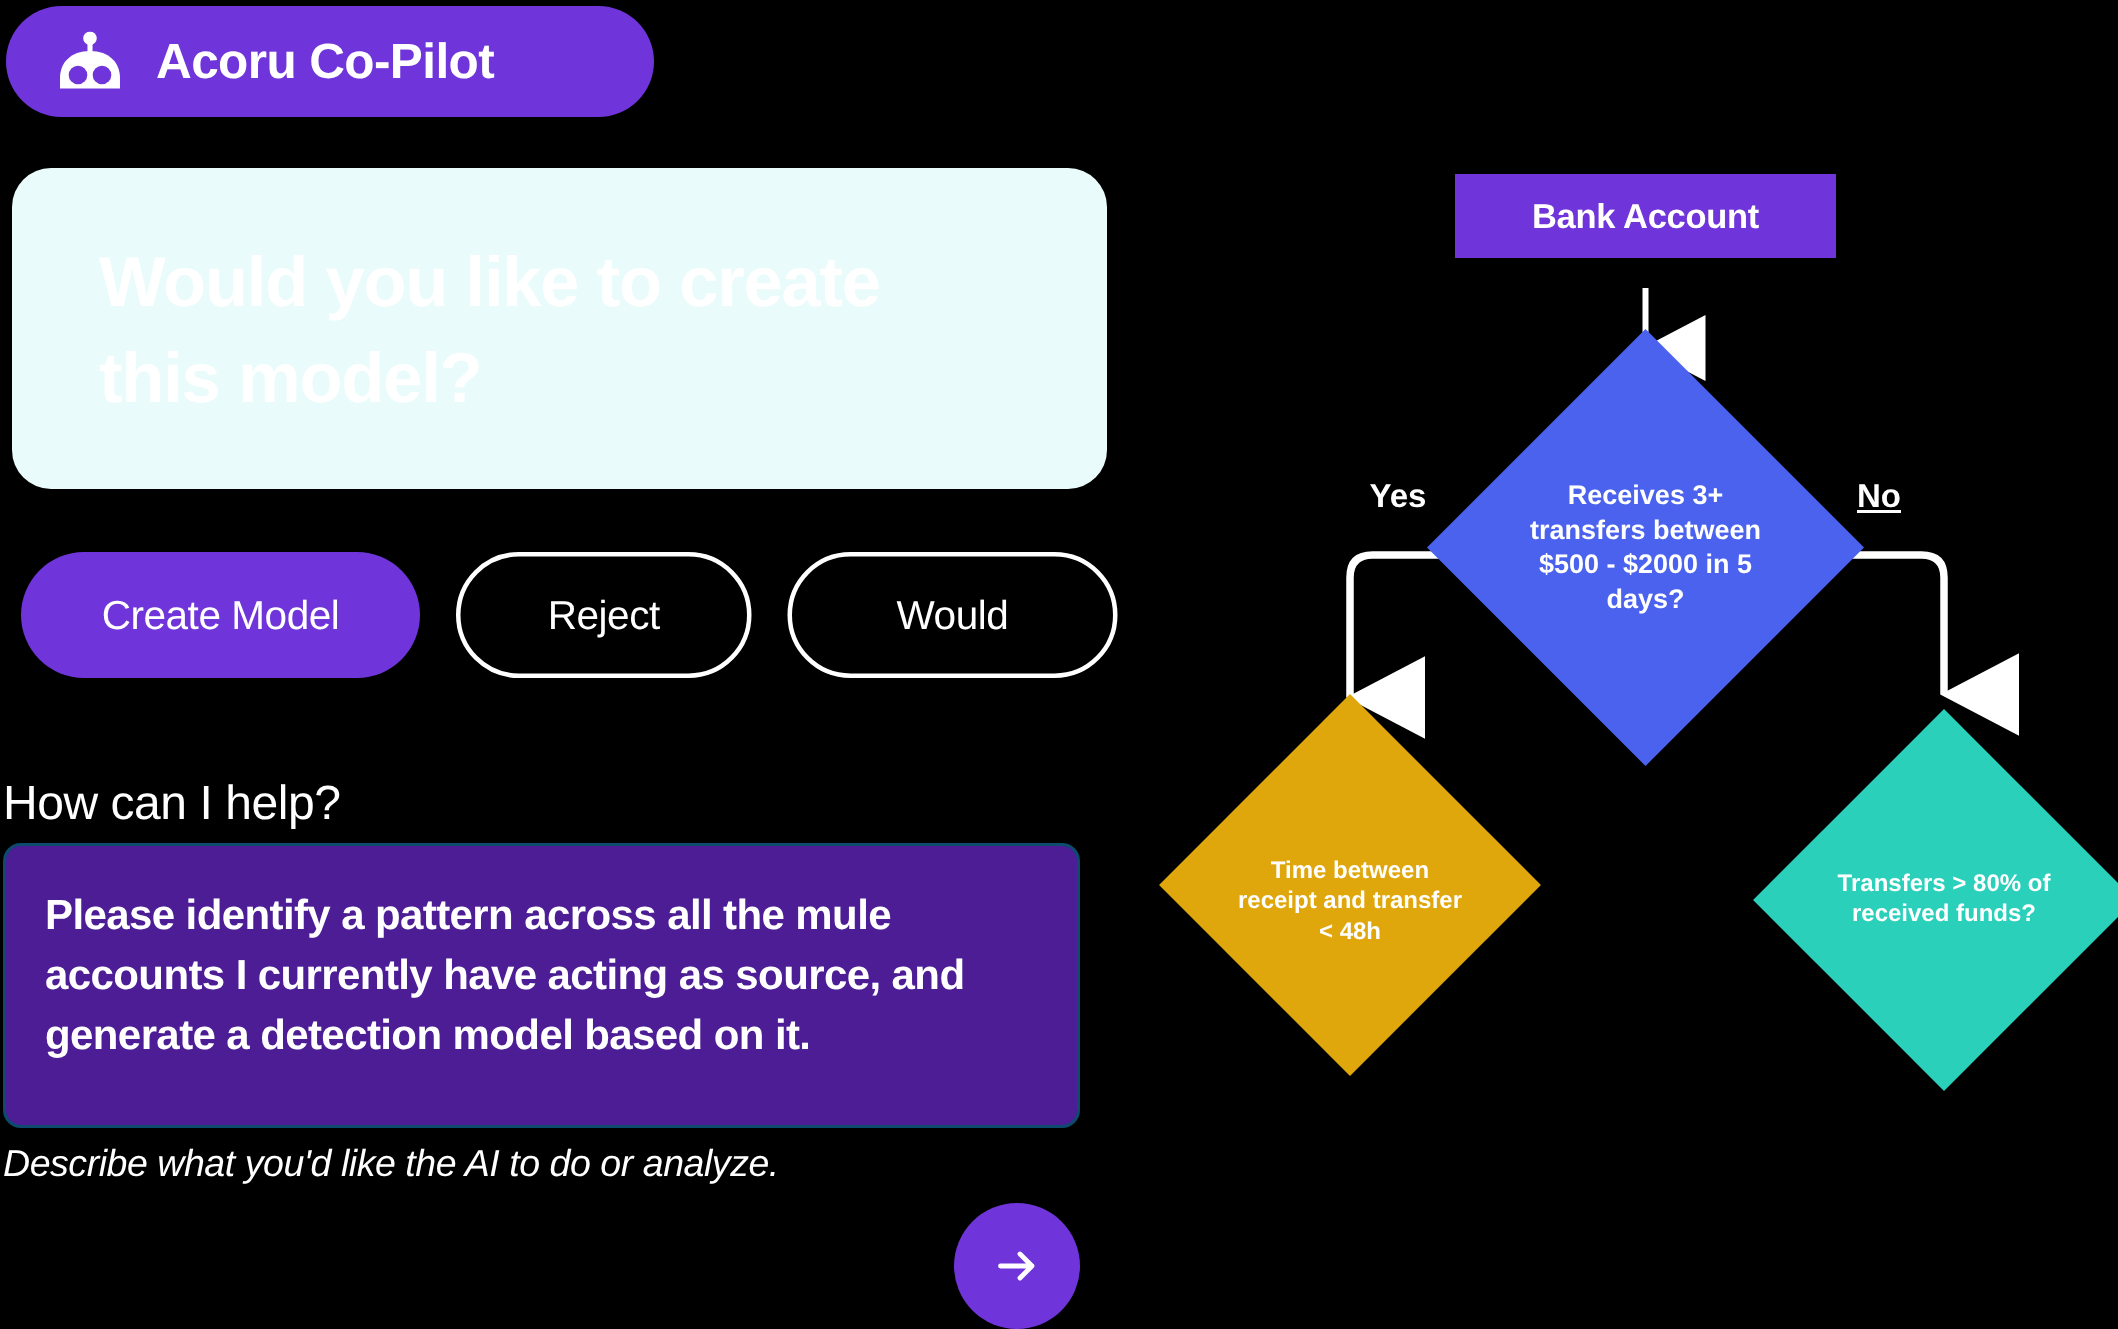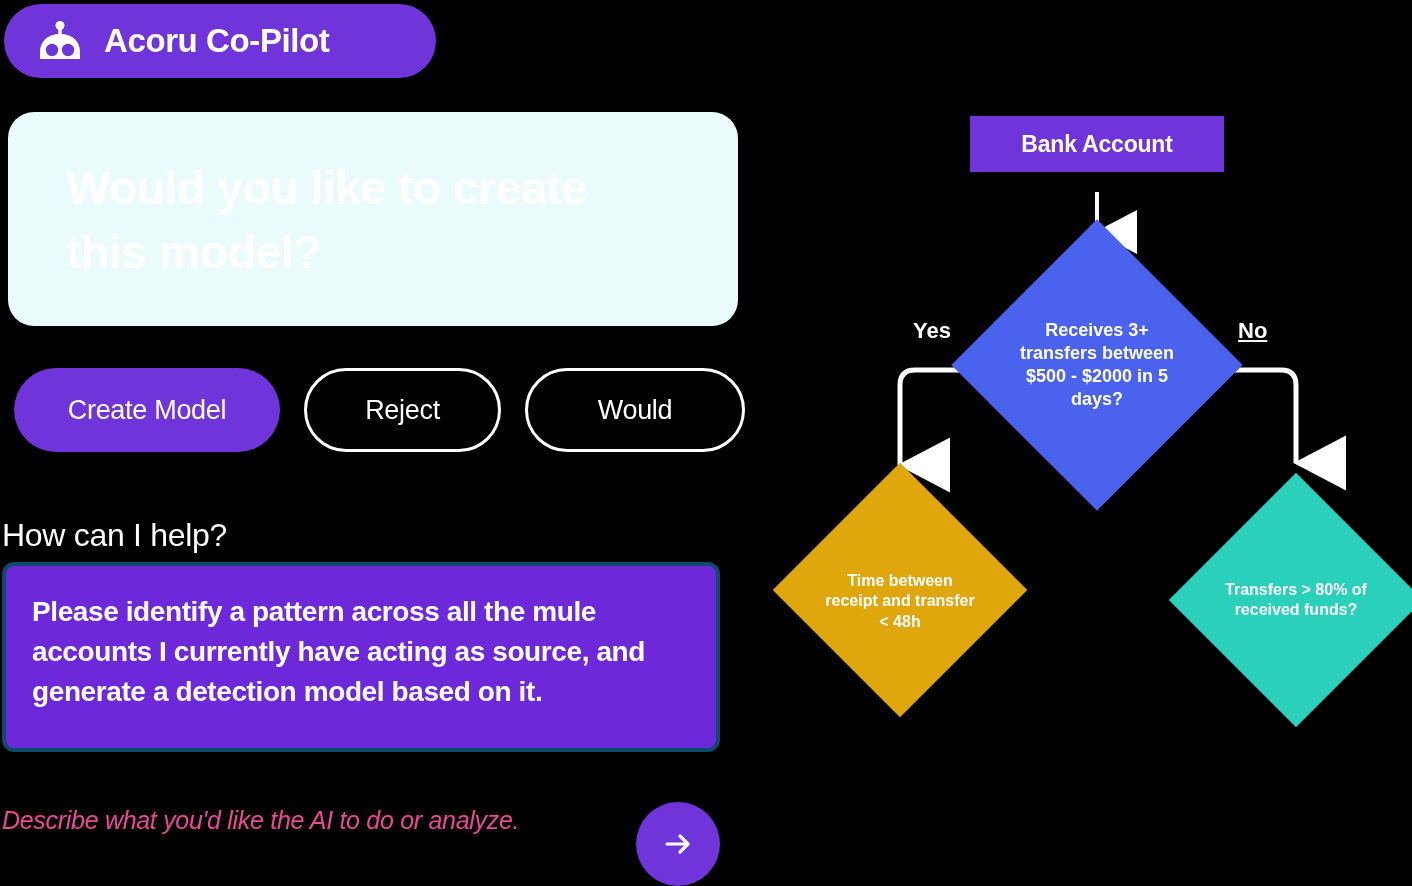--- a/index.html
+++ b/index.html
@@ -98,42 +98,41 @@
     font-size: 32px;
     letter-spacing: -0.3px;
   }
 
   .prompt-box {
     position: absolute;
     left: 2px;
     top: 562px;
     width: 718px;
     height: 190px;
-    background: #6d28d9;
-    border: 4px solid #0c4a6e;
+    background: #4c1d95;
+    border: 2px solid #0c4a6e;
     border-radius: 12px;
     padding: 26px 26px 0 26px;
   }
   .prompt-text {
     color: #ffffff;
     font-size: 28px;
     font-weight: bold;
     line-height: 40px;
     letter-spacing: -0.4px;
   }
 
   .hint-text {
     position: absolute;
     left: 2px;
     top: 762px;
-    color: #ec4899;
+    color: #ffffff;
     font-size: 25px;
     font-style: italic;
     letter-spacing: -0.3px;
-    margin-top: 44px;
   }
 
   .send-button {
     position: absolute;
     left: 636px;
     top: 802px;
     width: 84px;
     height: 84px;
     border-radius: 50%;
     background: #6f35da;

